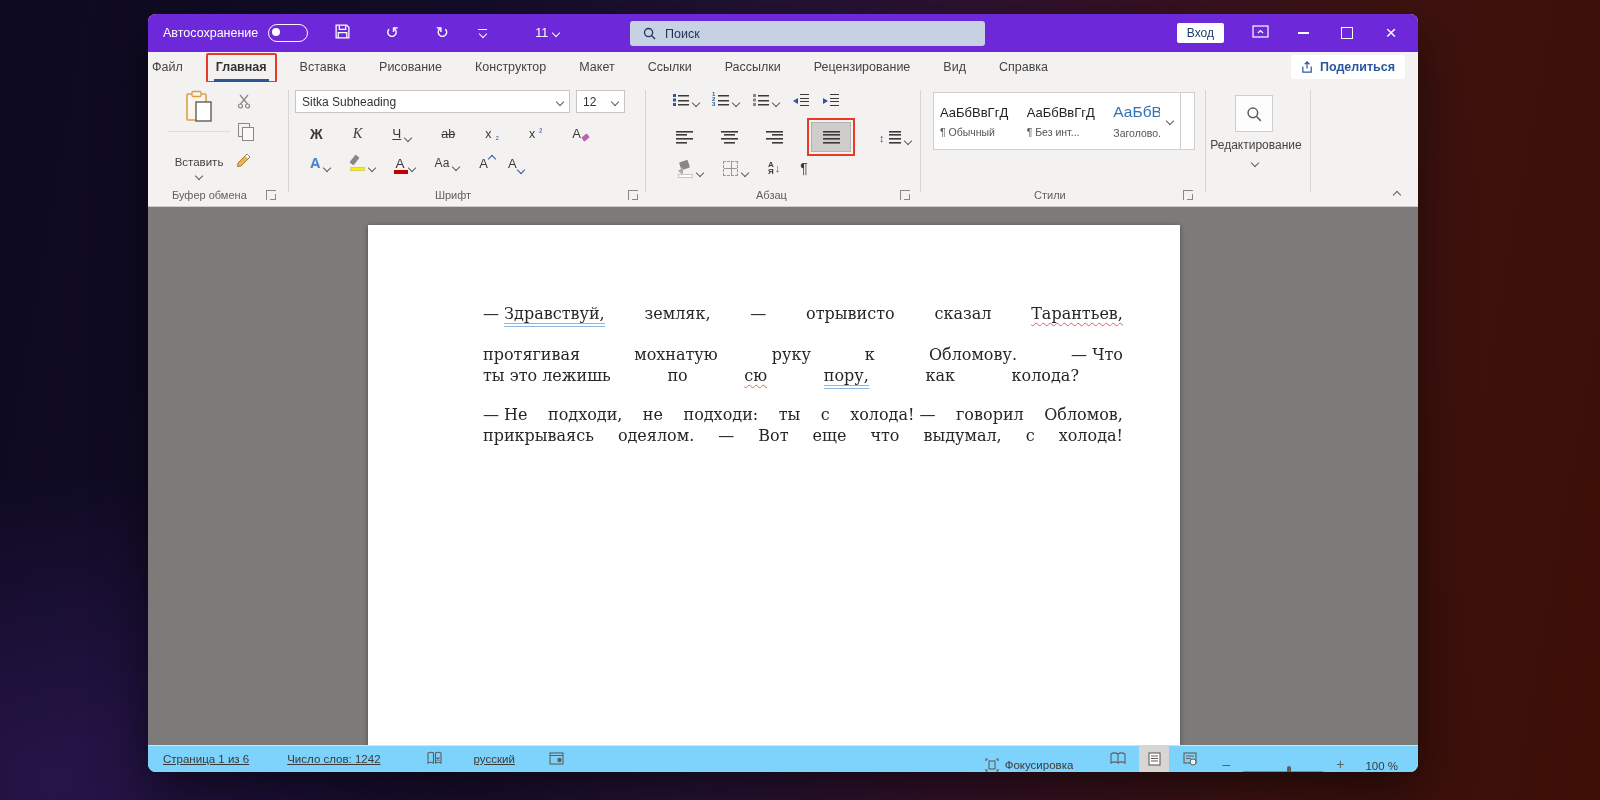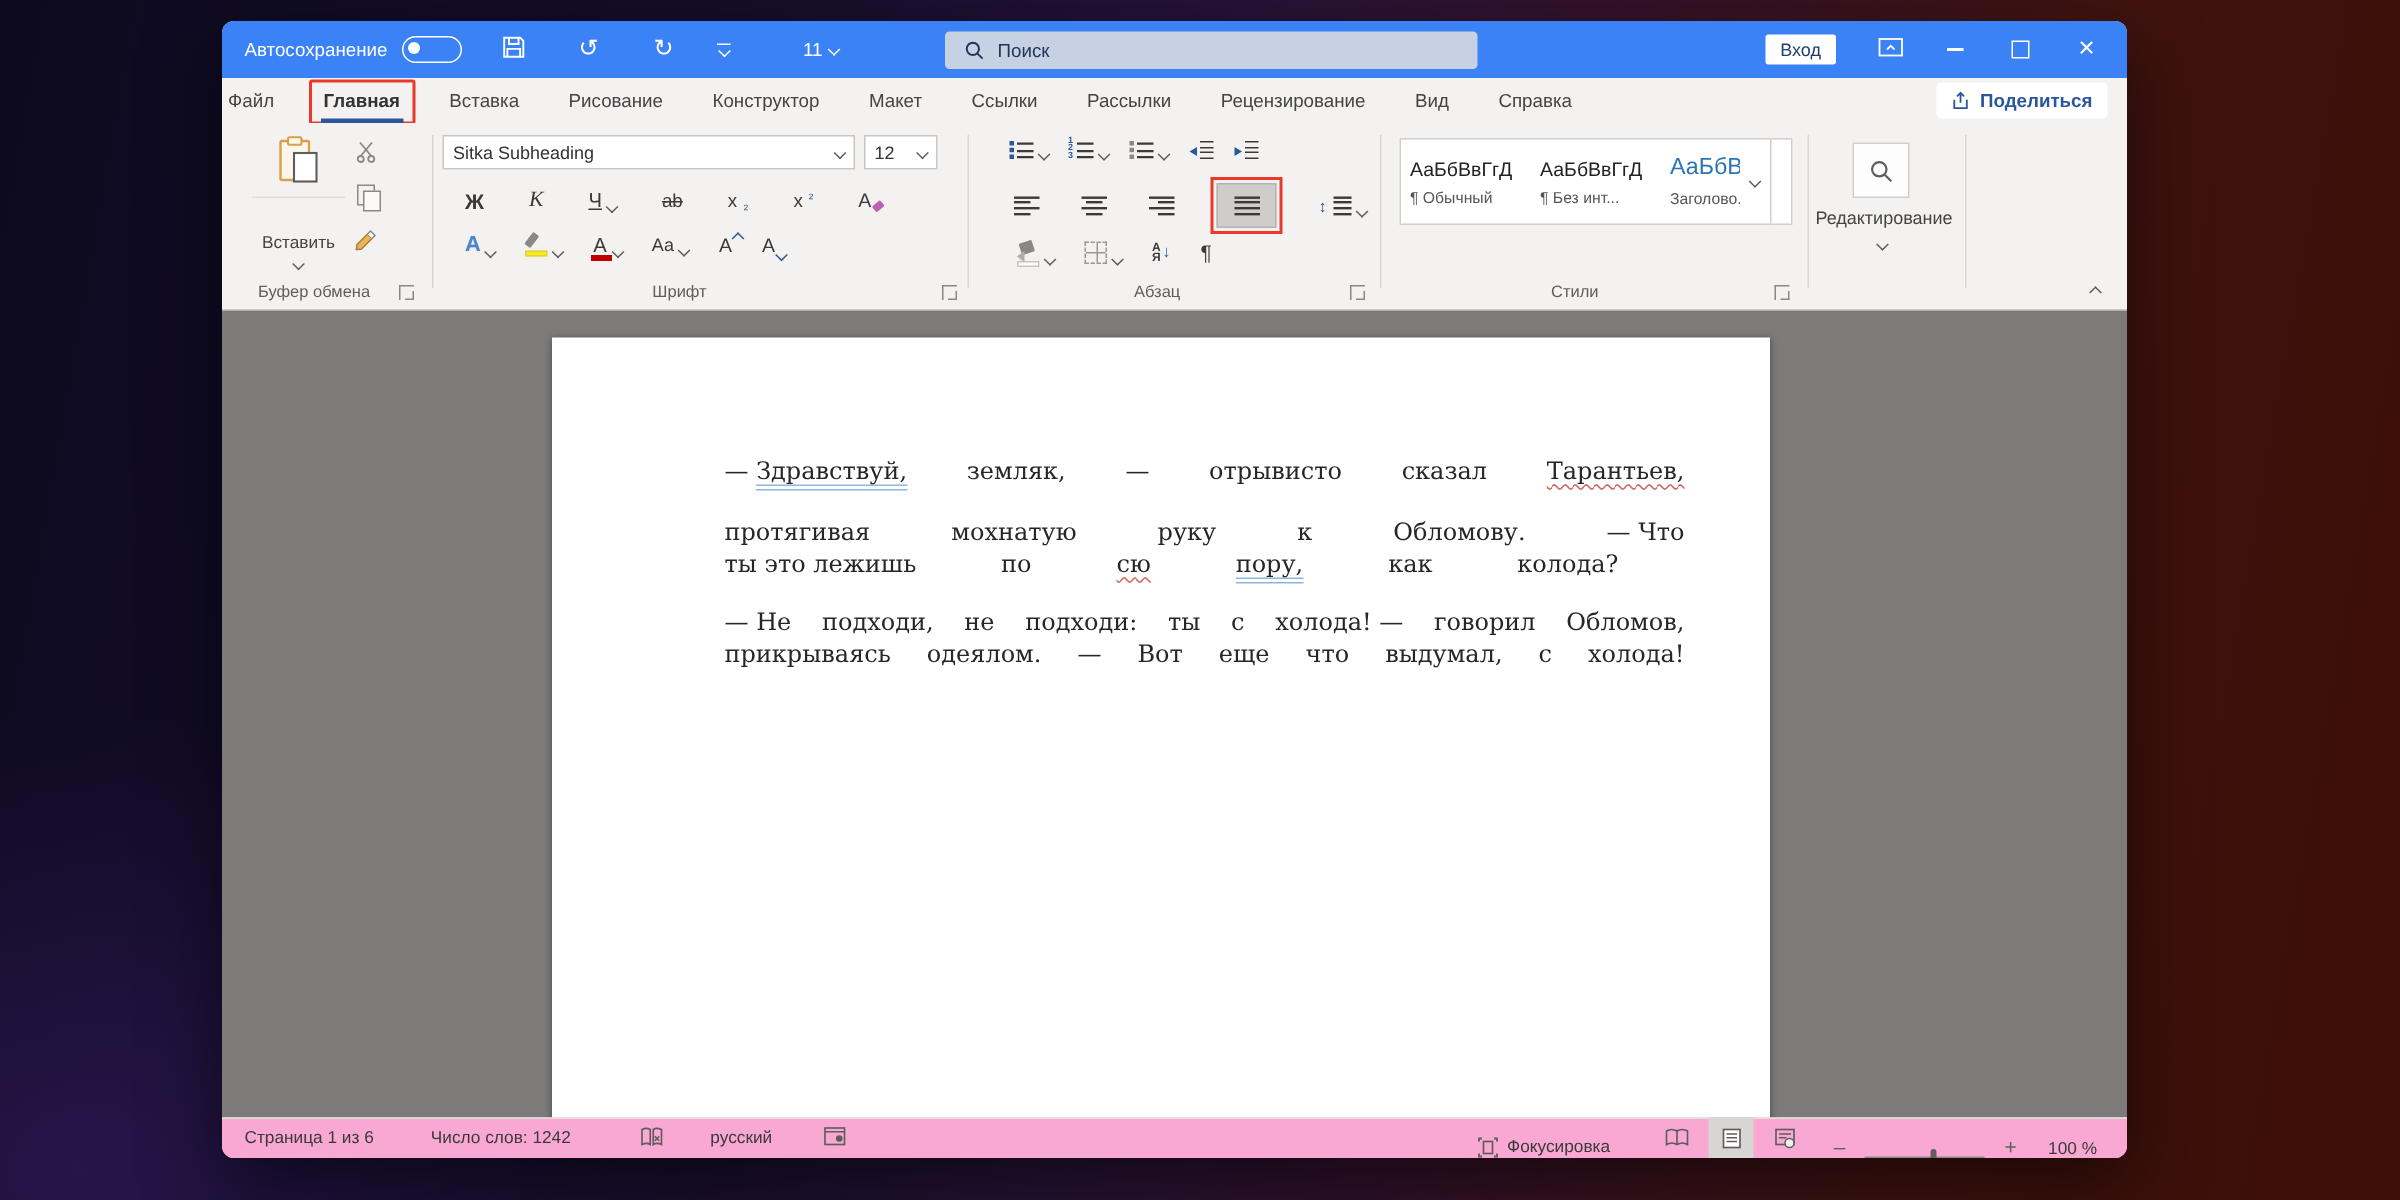--- a/index.html
+++ b/index.html
@@ -4,21 +4,21 @@
 <style>
   html,body{margin:0;padding:0;}
   body{width:1600px;height:800px;overflow:hidden;font-family:"Liberation Sans",sans-serif;
        background:linear-gradient(100deg,#0d0a1f 0%,#150d2b 28%,#261337 48%,#34112a 62%,#3f1310 80%,#3c0e06 100%);position:relative;}
   body::after{content:"";position:absolute;left:0;bottom:0;width:520px;height:380px;pointer-events:none;
        background:radial-gradient(ellipse at 10% 95%, rgba(98,44,170,.28), transparent 60%);}
   .win{position:absolute;left:148px;top:14px;width:1270px;height:758px;border-radius:8px;overflow:hidden;
        box-shadow:0 18px 50px rgba(0,0,0,.55);background:#f4f2f1;z-index:2;}
 
   
-  .titlebar{height:38px;background:#3b82f6;display:flex;align-items:center;position:relative;color:#fff;}
+  .titlebar{height:38px;background:#6d28d9;display:flex;align-items:center;position:relative;color:#fff;}
   .tb-left{display:flex;align-items:center;padding-left:15px;}
   .autosave{font-size:12.5px;margin-right:10px;}
   .toggle{width:38px;height:16px;border:1.4px solid #fff;border-radius:9px;position:relative;margin-right:24px;}
   .toggle .knob{position:absolute;left:3px;top:2.5px;width:8px;height:8px;border-radius:50%;background:#fff;}
   .tb-ic{width:20px;text-align:center;font-size:16px;line-height:1;color:#fff;}
   .sp30{margin-right:30px;} .sp26{margin-right:26px;} .sp48{margin-right:48px;}
   .qat-size{font-size:12.5px;display:flex;align-items:center;gap:5px;}
   .chv{display:inline-block;width:5px;height:5px;border-right:1.4px solid #5f5d5b;border-bottom:1.4px solid #5f5d5b;transform:rotate(45deg);}
   .chv.w{border-color:#fff;}
   .chv.up{transform:rotate(225deg);}
@@ -140,22 +140,22 @@
             font-family:"DejaVu Serif","Liberation Serif",serif;font-size:16px;color:#262626;white-space:nowrap;}
   .doc-line:nth-child(1){top:79px;}
   .doc-line:nth-child(2){top:120px;}
   .doc-line:nth-child(3){top:141px;width:596px;}
   .doc-line:nth-child(4){top:180px;}
   .doc-line:nth-child(5){top:201px;}
   .m-blue{border-bottom:4px double #8ab6df;padding-bottom:0px;}
   .m-red{text-decoration:underline wavy #d06a63 1px;text-underline-offset:3px;}
 
   
-  .statusbar{height:27px;background:#f9a8d4;border-top:1px solid #e1dfdd;display:flex;align-items:center;
-             font-size:11.5px;color:#3b3a39;position:relative;box-sizing:border-box;}
+  .statusbar{height:27px;background:#7dd3fc;border-top:1px solid #e1dfdd;display:flex;align-items:center;
+             font-size:11.5px;color:#3b3a39;position:relative;box-sizing:border-box;text-decoration:underline;}
   .sb-item{margin-right:0;white-space:nowrap;}
   .sb-left{display:flex;align-items:center;padding-left:15px;}
   .sb-right{position:absolute;right:0;top:0;height:100%;display:flex;align-items:flex-end;padding-right:20px;}
   .viewbox{width:30px;height:27px;display:flex;align-items:center;justify-content:center;}
   .viewbox.sel{background:#d8d6d4;}
   .zoom-track{width:80px;height:1px;background:#8a8886;position:relative;margin:0 10px;}
   .zoom-handle{position:absolute;left:44px;top:-5.5px;width:4px;height:12px;background:#605e5c;border-radius:2px;}
   .zoom-pm{font-size:14px;color:#605e5c;width:14px;text-align:center;}
 </style>
 </head>

